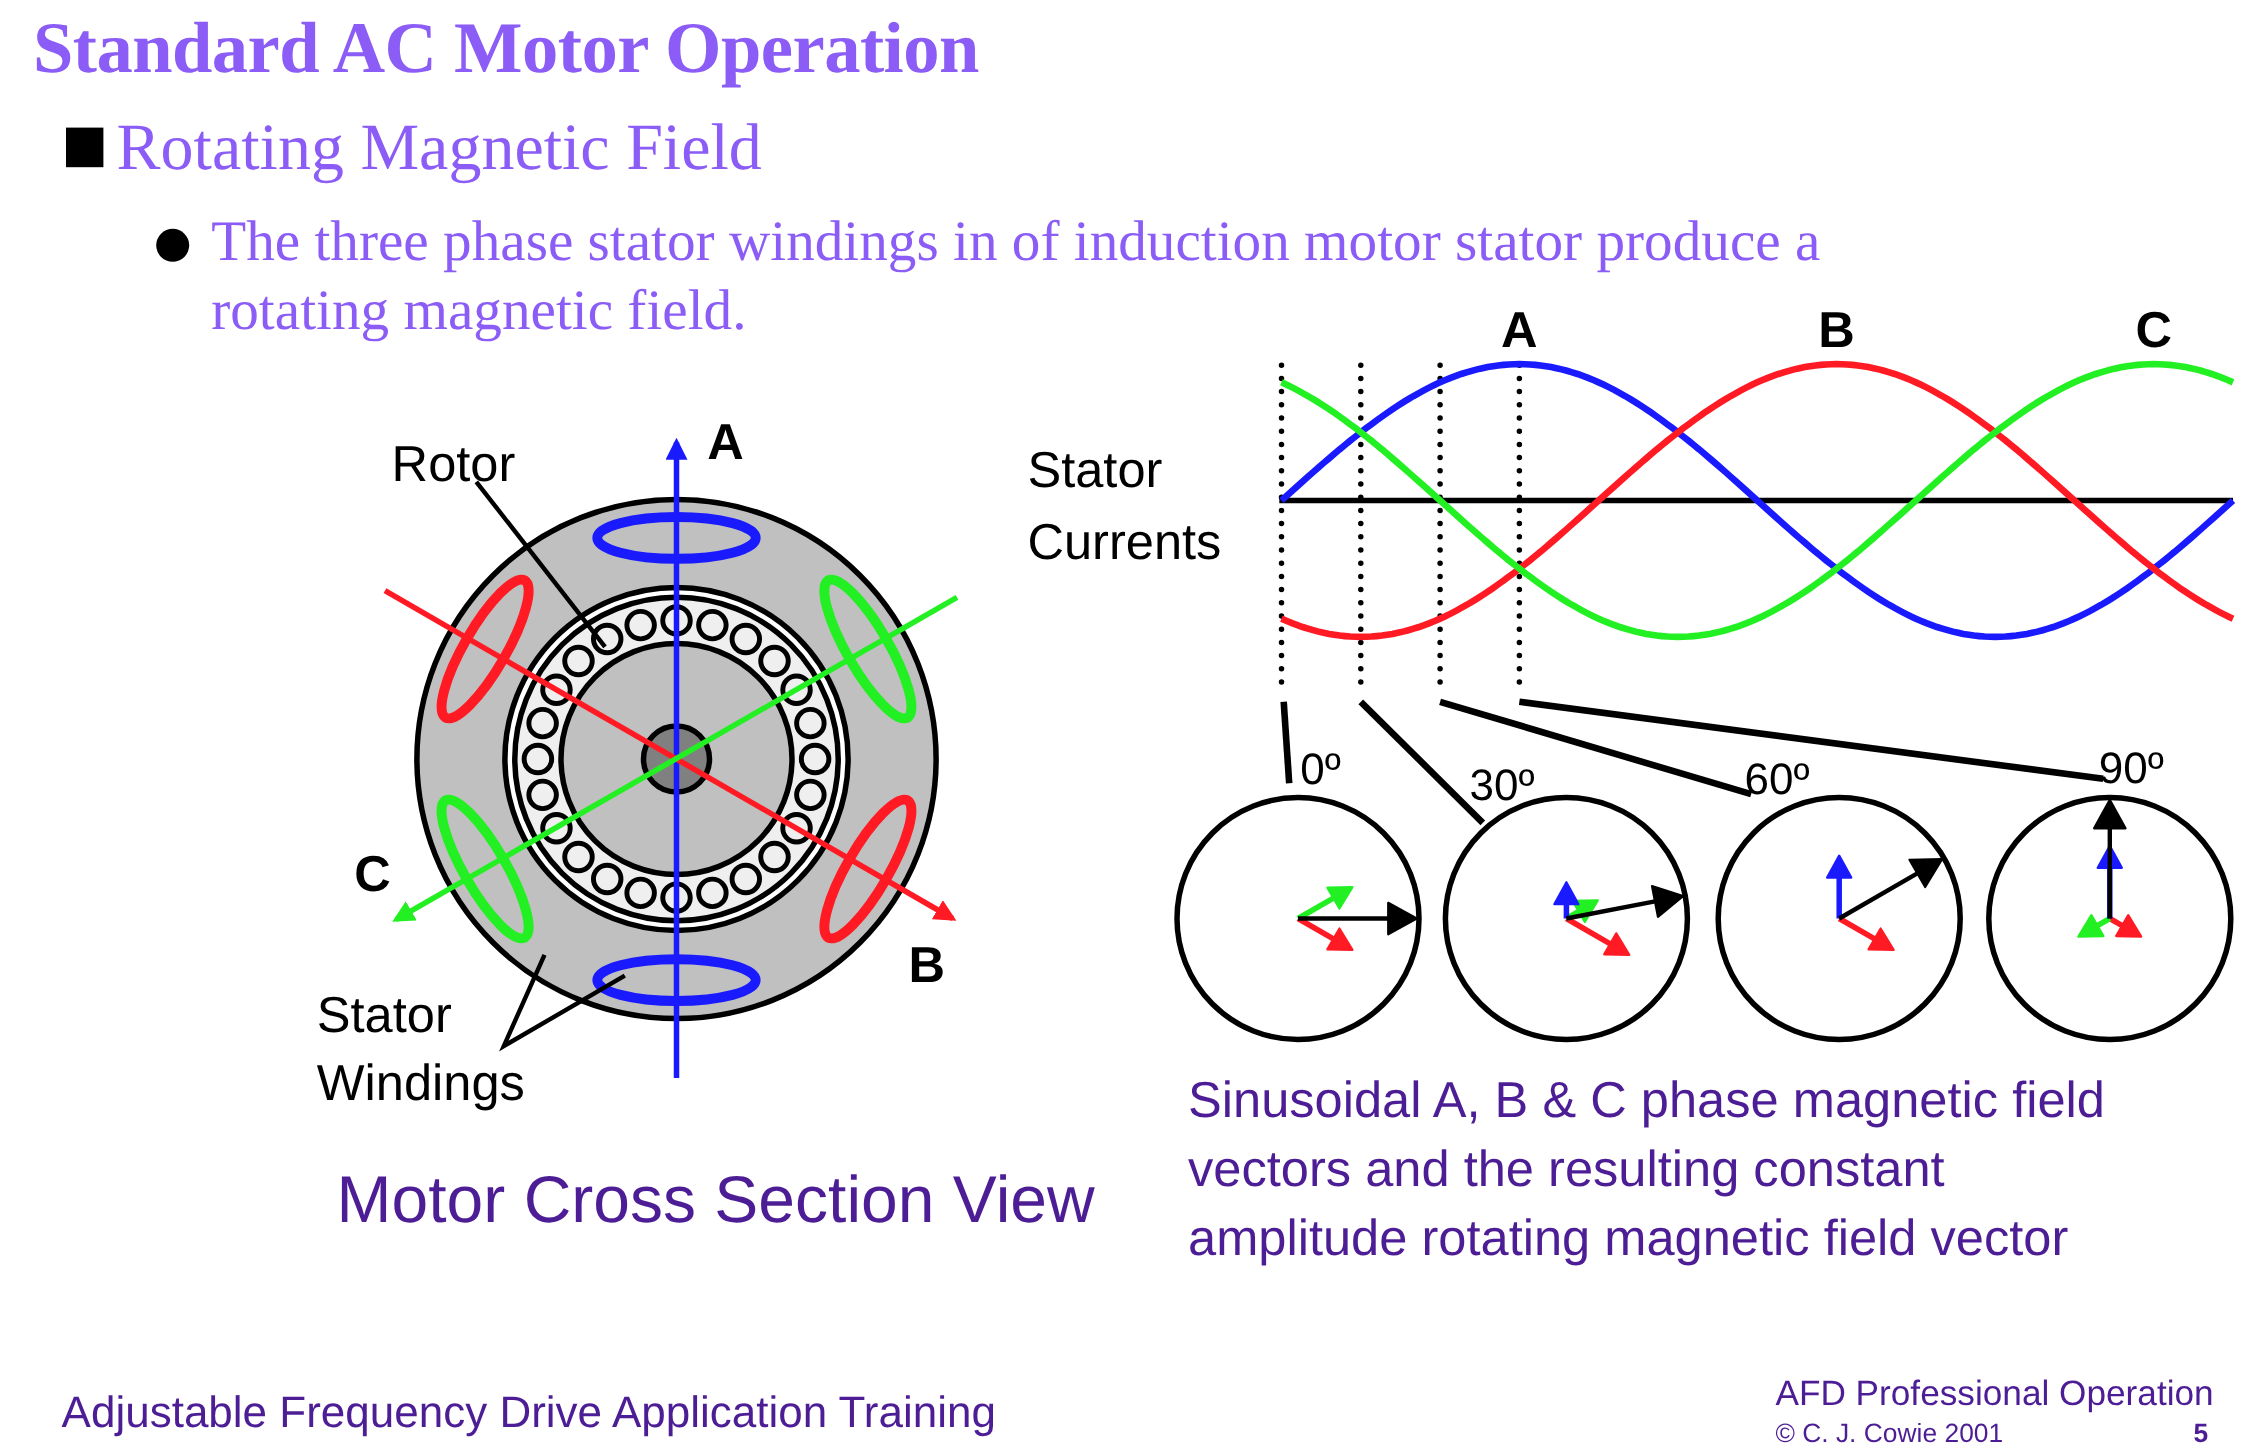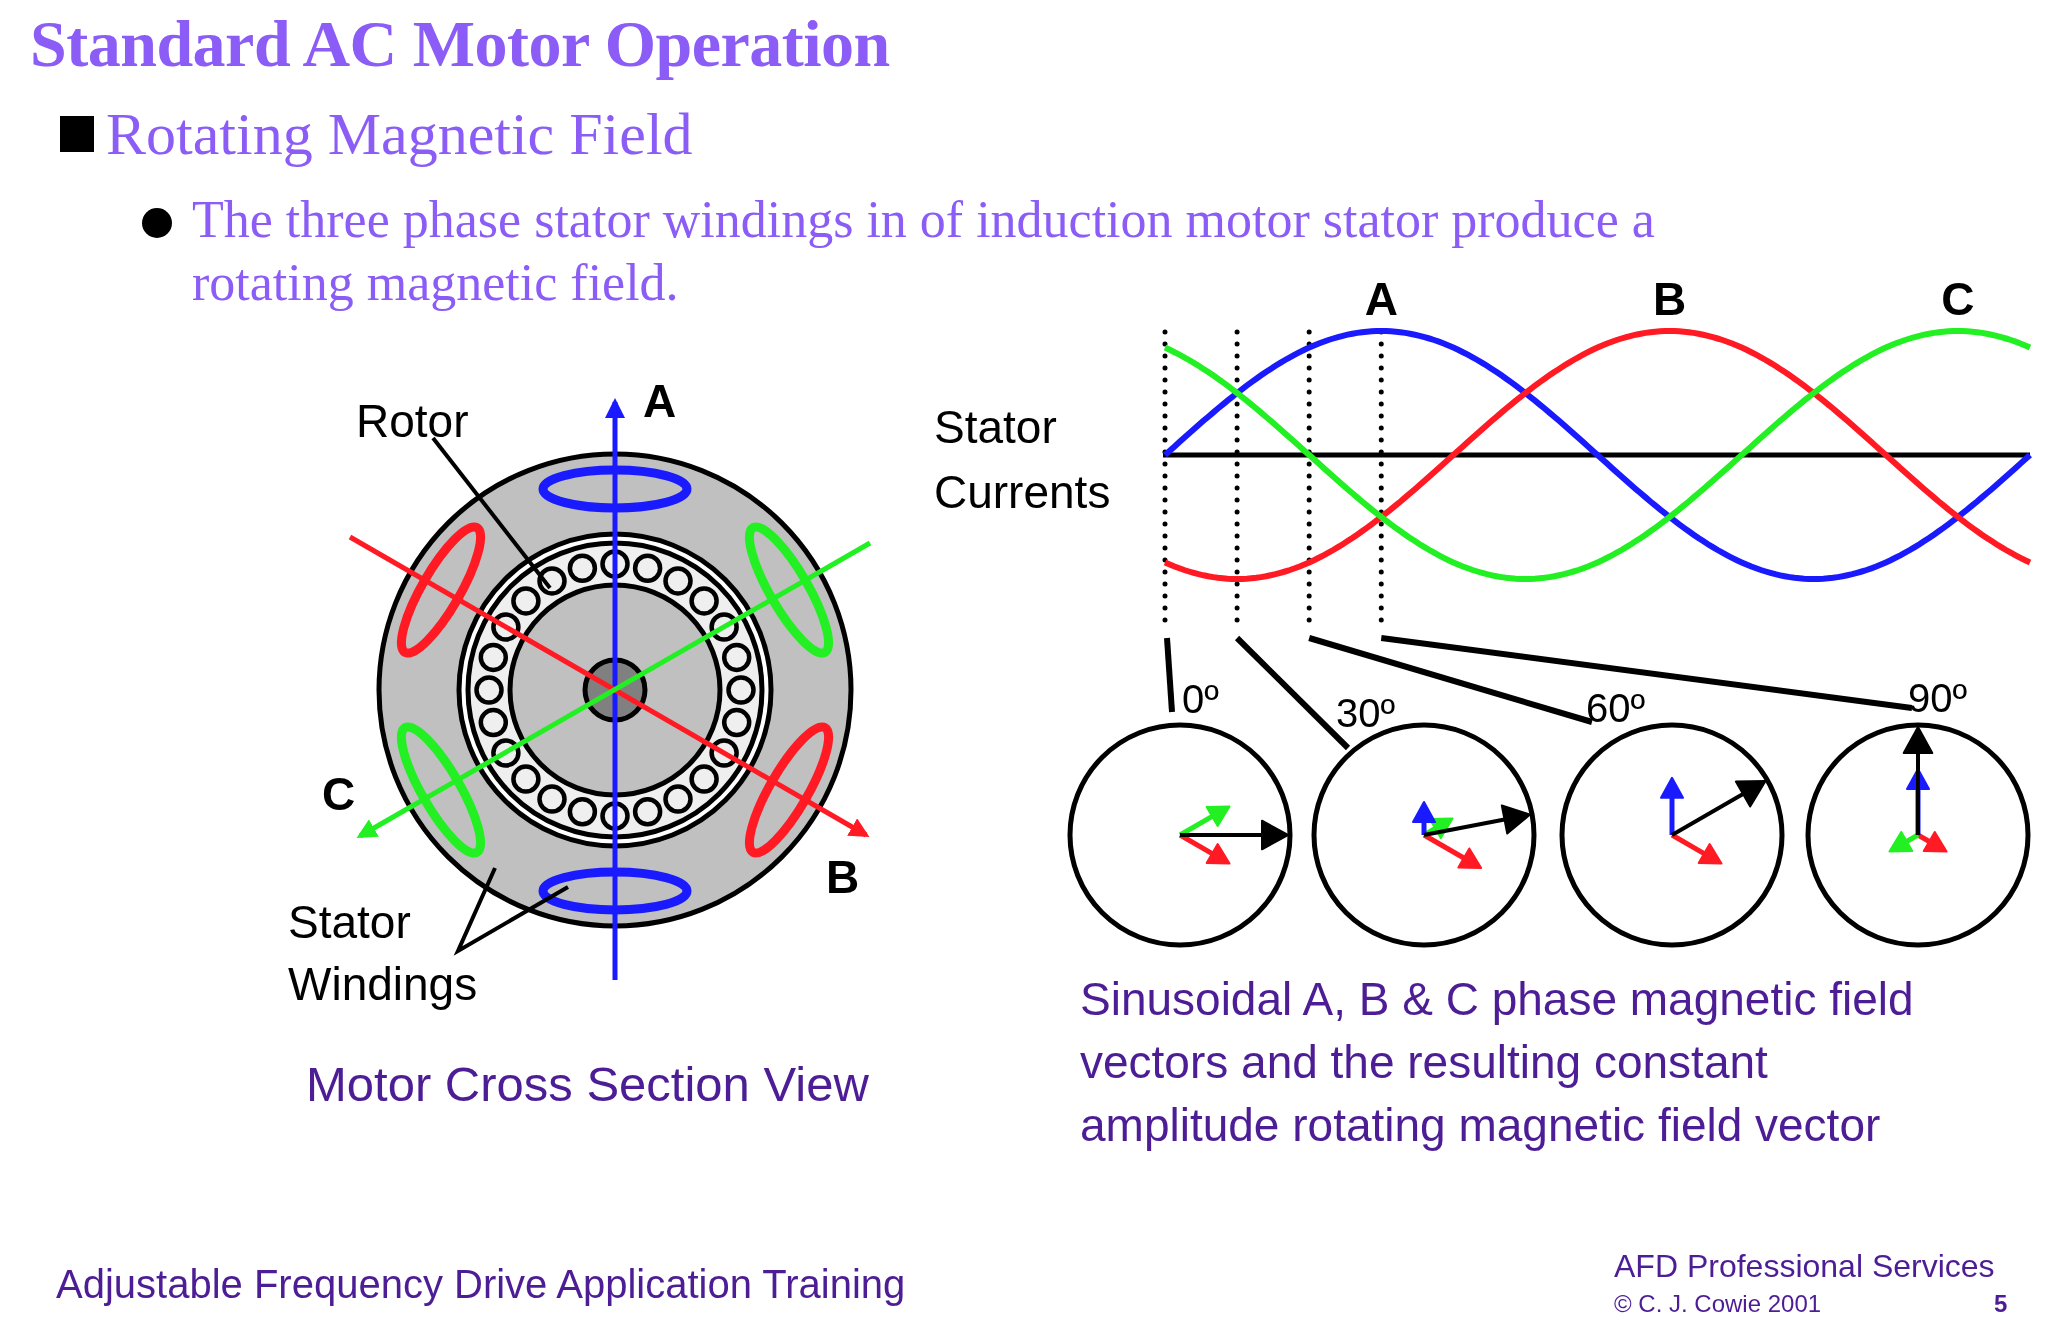--- a/index.html
+++ b/index.html
@@ -8,21 +8,21 @@
   .sans { font-family: "Liberation Sans", "DejaVu Sans", sans-serif; color: #4c1d95; }
   .abs { position: absolute; white-space: nowrap; }
   #slide-title { left: 30px; top: 6px; font-size: 66px; font-weight: bold; letter-spacing: -0.5px; }
   #bullet1 { left: 60px; top: 100px; font-size: 60px; }
   #bullet1 .sq { display: inline-block; width: 34px; height: 36px; background: #000; margin-right: 12px; vertical-align: 2px; }
   #bullet2 { left: 140px; top: 188px; font-size: 52px; line-height: 63px; white-space: normal; width: 1800px; }
   #bullet2 .dot { position: absolute; left: 2px; top: 20px; width: 30px; height: 30px; border-radius: 50%; background: #000; }
   #bullet2 .txt { display: block; padding-left: 52px; }
   svg#diagram { position: absolute; left: 0; top: 0; }
   .lbl { font-family: "Liberation Sans", "DejaVu Sans", sans-serif; }
-  #caption-left { left: 306px; top: 1056px; font-size: 49px; }
+  #caption-left { left: 306px; top: 1056px; font-size: 60px; }
   #caption-right { left: 1080px; top: 968px; font-size: 46px; line-height: 63px; }
   #footer-left { left: 56px; top: 1262px; font-size: 40px; }
   #footer-org { left: 1614px; top: 1248px; font-size: 32px; }
   #footer-copy { left: 1614px; top: 1290px; font-size: 24px; }
   #footer-page { left: 1994px; top: 1290px; font-size: 24px; font-weight: bold; }
 </style>
 </head>
 <body>
 
 <div id="slide-title" class="abs serif">Standard AC Motor Operation</div>
@@ -176,15 +176,15 @@
 
 <div id="caption-left" class="abs sans">Motor Cross Section View</div>
 
 <div id="caption-right" class="abs sans">
   <div>Sinusoidal A, B &amp; C phase magnetic field</div>
   <div>vectors and the resulting constant</div>
   <div>amplitude rotating magnetic field vector</div>
 </div>
 
 <div id="footer-left" class="abs sans">Adjustable Frequency Drive Application Training</div>
-<div id="footer-org" class="abs sans">AFD Professional Services</div>
+<div id="footer-org" class="abs sans">AFD Professional Operation</div>
 <div id="footer-copy" class="abs sans">© C. J. Cowie 2001</div>
 <div id="footer-page" class="abs sans">5</div>
 
 </body></html>

